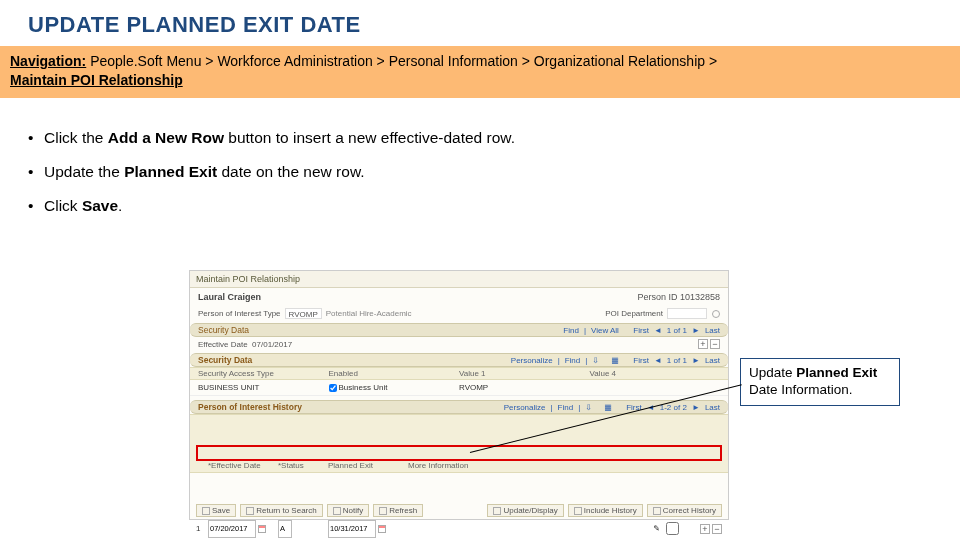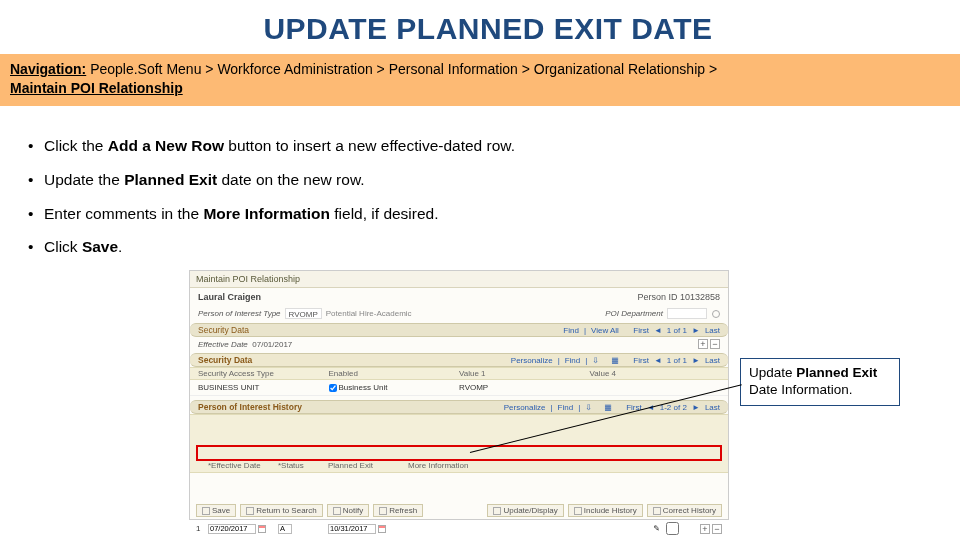--- a/index.html
+++ b/index.html
@@ -7,26 +7,25 @@
     margin: 0;
     padding: 0;
     width: 960px;
     height: 540px;
     font-family: Arial, sans-serif;
     background: #fff;
     position: relative;
     overflow: hidden;
   }
   .slide-title {
-    font-size: 30px;
+    font-size: 22px;
     font-weight: bold;
     color: #1f497d;
     padding: 12px 12px 8px 28px;
     letter-spacing: 0.5px;
-    text-align: center;
   }
   .nav-bar {
     background: #fdba74;
     padding: 6px 10px 8px 10px;
     font-size: 14px;
     line-height: 1.35;
     color: #000;
   }
   .nav-bar .nav-label { text-decoration: underline; font-weight: bold; }
   .nav-bar .nav-last { text-decoration: underline; font-weight: bold; }
@@ -65,21 +64,21 @@
   .ps-name-row .left { flex: 1; font-weight: bold; color: #444; }
   .ps-name-row .right { color: #555; }
   .ps-form-row {
     display: flex;
     align-items: center;
     padding: 2px 8px 4px 8px;
     font-size: 8px;
     color: #555;
     gap: 4px;
   }
-  .ps-form-row .lbl { white-space: nowrap; font-style: italic; }
+  .ps-form-row .lbl { white-space: nowrap; }
   .ps-form-row .val { background: #fff; border: 1px solid #ddd; padding: 0 3px; height: 11px; line-height: 11px; }
   .ps-form-row .gray { color: #888; }
   .ps-form-row .mag { display:inline-block; width:8px; height:8px; border:1px solid #aaa; border-radius:50%; position:relative; margin-left:1px;}
   .ps-section {
     background: #e9e4cc;
     border-top: 1px solid #cfc9a8;
     border-bottom: 1px solid #cfc9a8;
     padding: 1px 8px;
     color: #8a5a1a;
     font-size: 8.5px;
@@ -162,44 +161,41 @@
     align-items:center;
     border-bottom:1px solid #eee;
   }
   .poi-row > div { display:flex; align-items:center; gap:2px;margin-top:44px;}
   .poi-row .c0 { width:12px;}
   .poi-row .c1 { width:70px;}
   .poi-row .c2 { width:50px;}
   .poi-row .c3 { width:80px;}
   .poi-row .c4 { flex:1;}
   .poi-row .c5 { width:40px; justify-content:flex-end;}
-  .poi-row input.txt { width:48px; height:10px; font-size:7.5px; border:1px solid #bbb; padding:0 1px;}
+  .poi-row input.txt { width:48px; height:10px; font-size:7.5px; border:1px solid #bbb; padding:8px 1px;}
   .poi-row input.txt.sm { width:14px;}
   .poi-head { background:#f3efd9; border-top:1px solid #e0dbb8; border-bottom:1px solid #e0dbb8; color:#666;}
 </style>
 </head>
 <body>
 
 <div class="slide-title">UPDATE PLANNED EXIT DATE</div>
 
 <div class="nav-bar">
   <span class="nav-label">Navigation:</span>
   <span>People.Soft Menu &gt; Workforce Administration &gt; Personal Information &gt; Organizational Relationship &gt;</span><br>
   <span class="nav-last">Maintain POI Relationship</span>
 </div>
 
 <ul class="bullets">
   <li>
     <span>Click the </span><span class="bold">Add a New Row</span><span> button to insert a new effective-dated row.</span>
   </li>
   <li>
     <span>Update the </span><span class="bold">Planned Exit</span><span> date on the new row.</span>
-  </li>
-  <li>
-    <span>Enter comments in the </span><span class="bold">More Information</span><span> field, if desired.</span>
   </li>
   <li>
     <span>Click </span><span class="bold">Save</span><span>.</span>
   </li>
 </ul>
 
 <div class="screenshot">
   <div class="ps-header">Maintain POI Relationship</div>
   <div class="ps-name-row">
     <div class="left">Laural Craigen</div>

